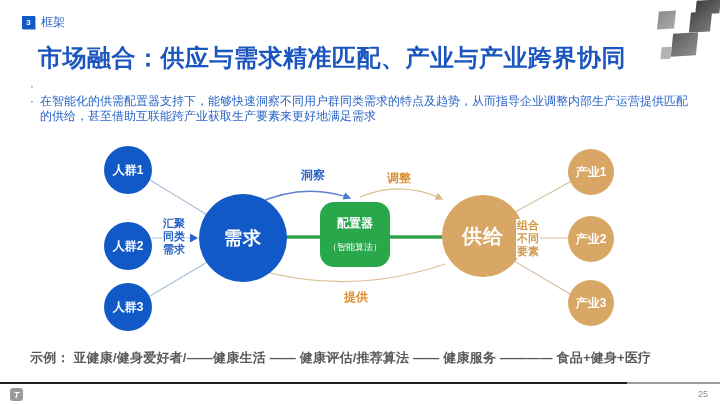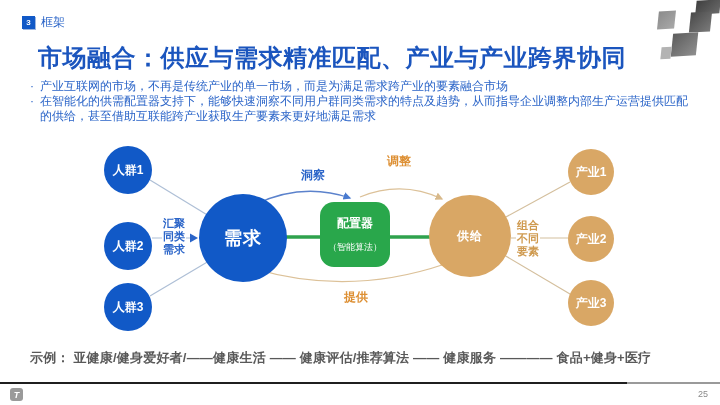--- a/index.html
+++ b/index.html
@@ -20,21 +20,21 @@
     letter-spacing:.5px;
   }
   .bullets{left:30px;top:79px;width:668px;color:var(--body-blue,#2a64c8);font-size:12px;line-height:15px;}
   .bullet-row{display:flex;}
   .bullet-marker{width:10px;flex:0 0 10px;text-align:left;}
   
   .circle{border-radius:50%;color:#fff;display:flex;align-items:center;justify-content:center;font-weight:bold;z-index:2;}
   .c-small-blue{width:48px;height:48px;background:var(--circle-blue,#1159c7);font-size:12px;}
   .c-small-tan{width:46px;height:46px;background:var(--circle-tan,#d9a765);font-size:12px;}
   .c-big-blue{left:199px;top:194px;width:88px;height:88px;background:var(--circle-blue,#1159c7);font-size:18px;letter-spacing:1px;}
-  .c-big-tan{left:429px;top:195px;width:82px;height:82px;background:var(--circle-tan,#d9a765);font-size:12px;letter-spacing:1px;}
+  .c-big-tan{left:442px;top:195px;width:82px;height:82px;background:var(--circle-tan,#d9a765);font-size:20px;letter-spacing:1px;}
   .config-box{
     left:320px;top:202px;width:70px;height:65px;background:var(--box-green,#29a74b);border-radius:14px;
     color:#fff;display:flex;flex-direction:column;justify-content:center;z-index:2;text-align:center;
   }
   .config-line1{font-size:12px;font-weight:bold;}
   .config-line2{font-size:9px;margin-top:9px;}
   .arc-label{font-size:12px;font-weight:bold;z-index:3;}
   .lbl-blue{color:var(--body-blue,#2a64c8);}
   .lbl-orange{color:var(--label-orange,#dd8f33);}
   .note{
@@ -64,21 +64,20 @@
 </head>
 <body>
 
 <div class="abs badge">3</div>
 <div class="abs section-label">框架</div>
 <div class="abs slide-title">市场融合：供应与需求精准匹配、产业与产业跨界协同</div>
 
 <div class="abs bullets">
   <div class="bullet-row">
     <span class="bullet-marker">·</span>
-    <span>产业互联网的市场，不再是传统产业的单一市场，而是为满足需求跨产业的要素融合市场</span>
   </div>
   <div class="bullet-row">
     <span class="bullet-marker">·</span>
     <span>在智能化的供需配置器支持下，能够快速洞察不同用户群同类需求的特点及趋势，从而指导企业调整内部生产运营提供匹配的供给，甚至借助互联能跨产业获取生产要素来更好地满足需求</span>
   </div>
 </div>
 
 <svg class="abs wires" width="720" height="405" viewBox="0 0 720 405">
   <defs>
     <marker id="ah-blue" markerWidth="7" markerHeight="7" refX="5" refY="3" orient="auto">
@@ -116,21 +115,21 @@
 </div>
 
 <div class="abs circle c-big-blue">需求</div>
 
 <div class="abs config-box">
   <div class="config-line1">配置器</div>
   <div class="config-line2">（智能算法）</div>
 </div>
 
 <div class="abs arc-label lbl-blue" style="left:301px;top:167px;">洞察</div>
-<div class="abs arc-label lbl-orange" style="left:387px;top:153px;">调整</div>
+<div class="abs arc-label lbl-orange" style="left:387px;top:170px;">调整</div>
 <div class="abs arc-label lbl-orange" style="left:344px;top:289px;">提供</div>
 
 <div class="abs circle c-big-tan">供给</div>
 
 <div class="abs note note-tan">
   <div>组合</div>
   <div>不同</div>
   <div>要素</div>
 </div>
 

